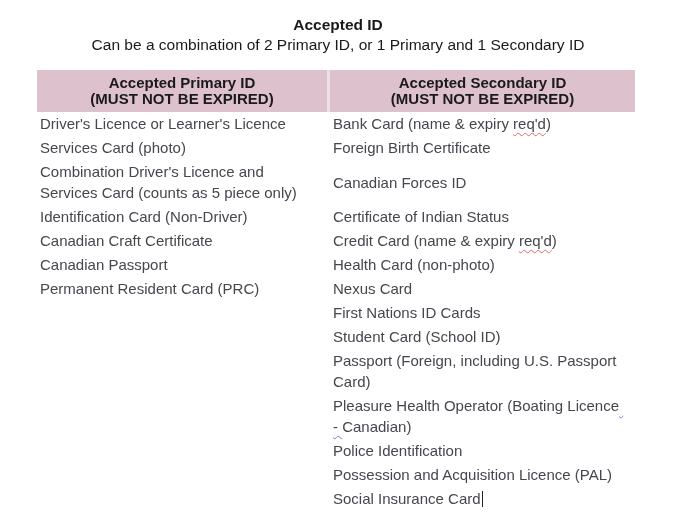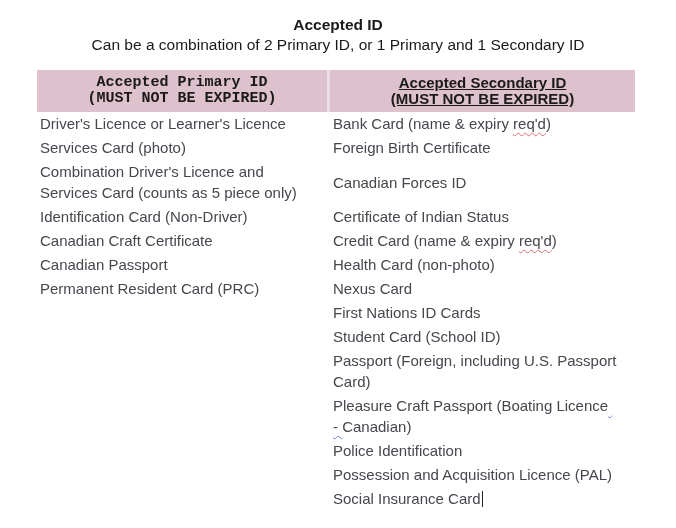--- a/index.html
+++ b/index.html
@@ -41,22 +41,22 @@
     background: var(--header-bg, #ddc2cd);
     color: var(--heading-text, #211d1f);
     font-size: 15px;
     font-weight: bold;
     line-height: 16px;
     height: 42px;
     text-align: center;
     vertical-align: middle;
     padding: 2px 0;
   }
-  th.col-primary   { width: 293px; border-right: 3px solid var(--header-divider, #ecdfe6); font-family: Liberation Mono, monospace; }
-  th.col-secondary { width: 305px; text-decoration: underline; }
+  th.col-primary   { width: 293px; border-right: 3px solid var(--header-divider, #ecdfe6); }
+  th.col-secondary { width: 305px; }
 
   td {
     vertical-align: middle;
     line-height: 21px;
     padding: 1px 4px 2px 3px;
   }
 
   .sq-spell {
     text-decoration-line: underline;
     text-decoration-style: wavy;
@@ -137,21 +137,21 @@
         <tr>
           <td></td>
           <td><span>Student Card (School ID)</span></td>
         </tr>
         <tr>
           <td></td>
           <td><span>Passport (Foreign, including U.S. Passport</span><br><span>Card)</span></td>
         </tr>
         <tr>
           <td></td>
-          <td><span>Pleasure Craft Passport (Boating Licence</span><span class="sq-grammar">&nbsp;</span><br><span class="sq-grammar">- </span><span>Canadian)</span></td>
+          <td><span>Pleasure Health Operator (Boating Licence</span><span class="sq-grammar">&nbsp;</span><br><span class="sq-grammar">- </span><span>Canadian)</span></td>
         </tr>
         <tr>
           <td></td>
           <td><span>Police Identification</span></td>
         </tr>
         <tr>
           <td></td>
           <td><span>Possession and Acquisition Licence (PAL)</span></td>
         </tr>
         <tr>

